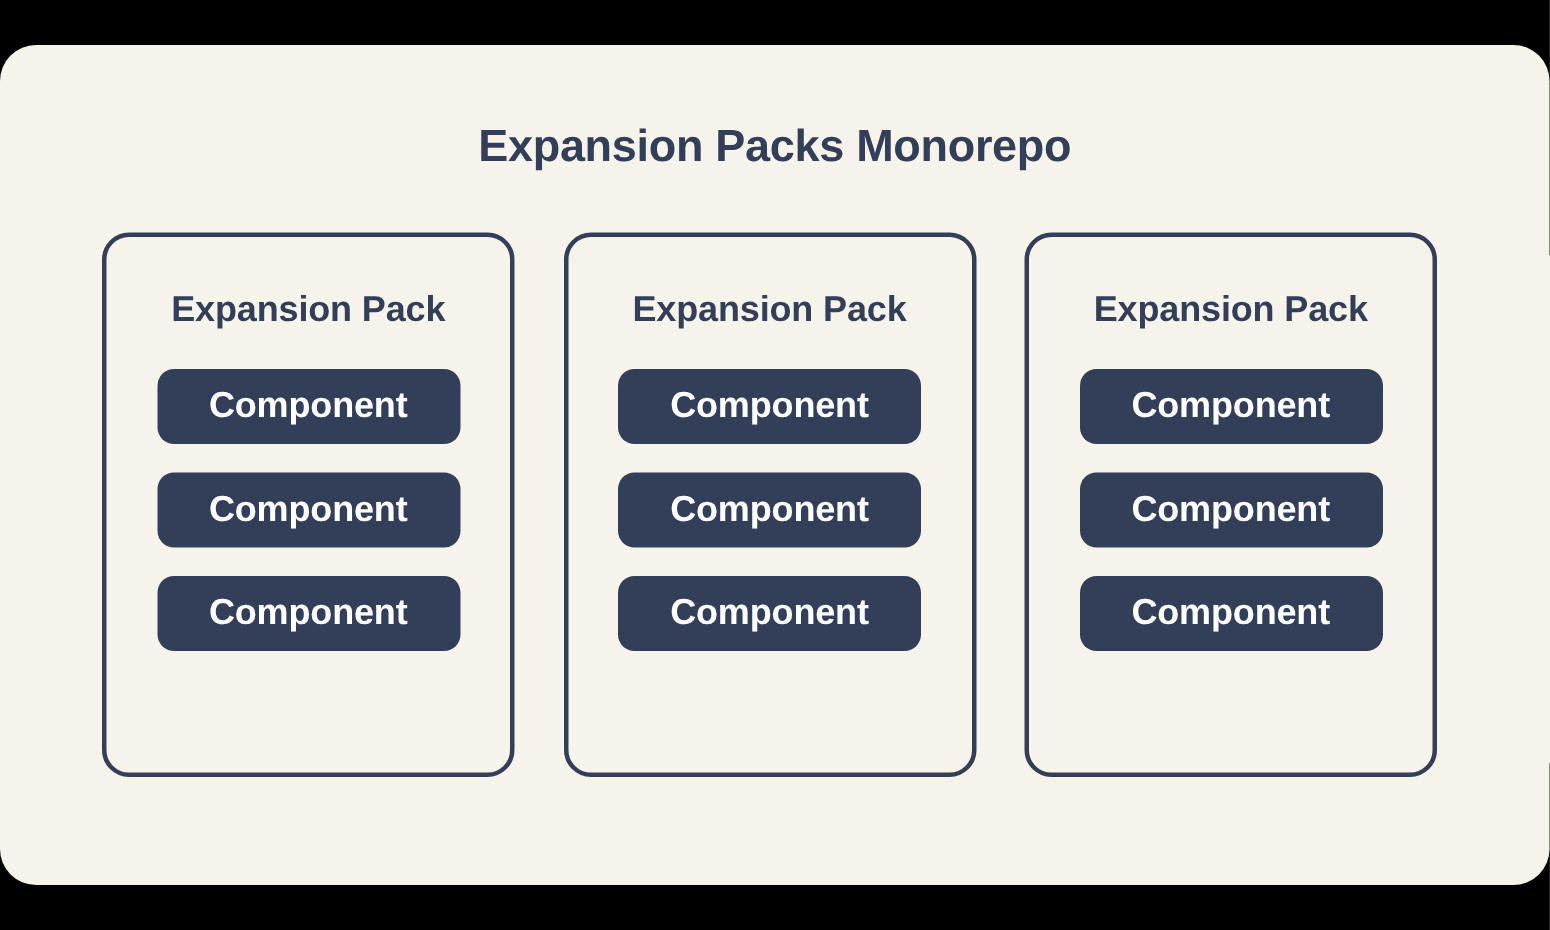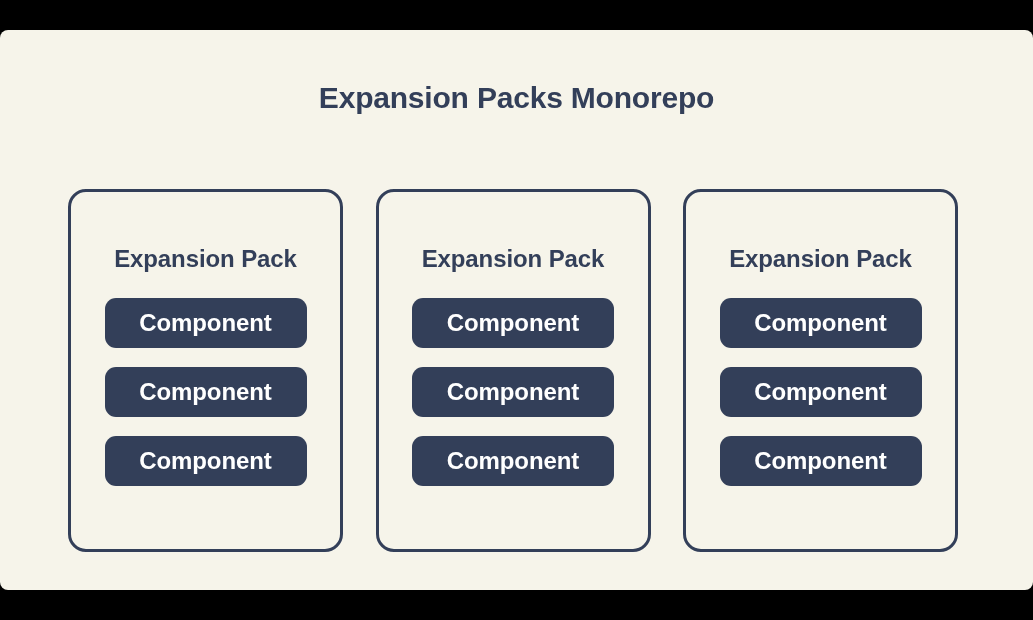--- a/index.html
+++ b/index.html
@@ -23,21 +23,21 @@
   }
 
   
   .card {
     position: absolute;
     left: 0px;
     top: 30px;
     width: 1033px;
     height: 560px;
     background: #f6f4ea;
-    border-radius: 8px;
+    border-radius: 24px;
     box-sizing: border-box;
   }
 
   
   .diagram-title {
     position: absolute;
     left: 0;
     top: 48px;
     width: 1033px;
     text-align: center;
@@ -64,22 +64,21 @@
   .pack-panel {
     width: 275px;
     height: 363px;
     box-sizing: border-box;
     border: 3px solid #333f59;
     border-radius: 18px;
     background: transparent;
     display: flex;
     flex-direction: column;
     align-items: center;
-    padding-top: 52px;
-    margin-top: 34px;
+    padding-top: 34px;
   }
 
   .pack-title {
     font-size: 24px;
     font-weight: bold;
     color: #333f59;
     letter-spacing: -0.1px;
     line-height: 30px;
     text-align: center;
     margin-bottom: 24px;

